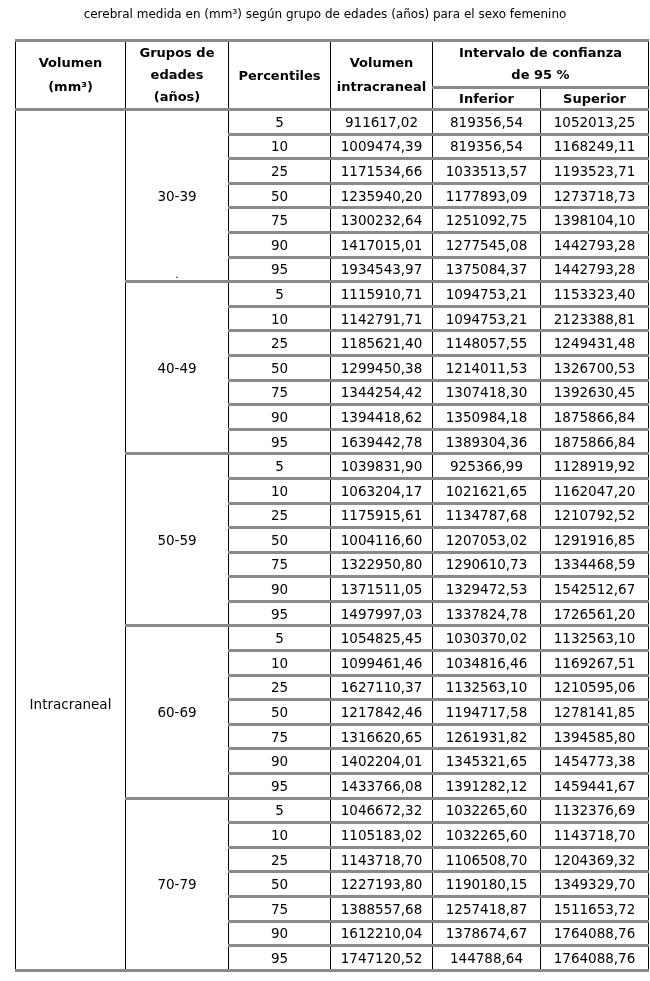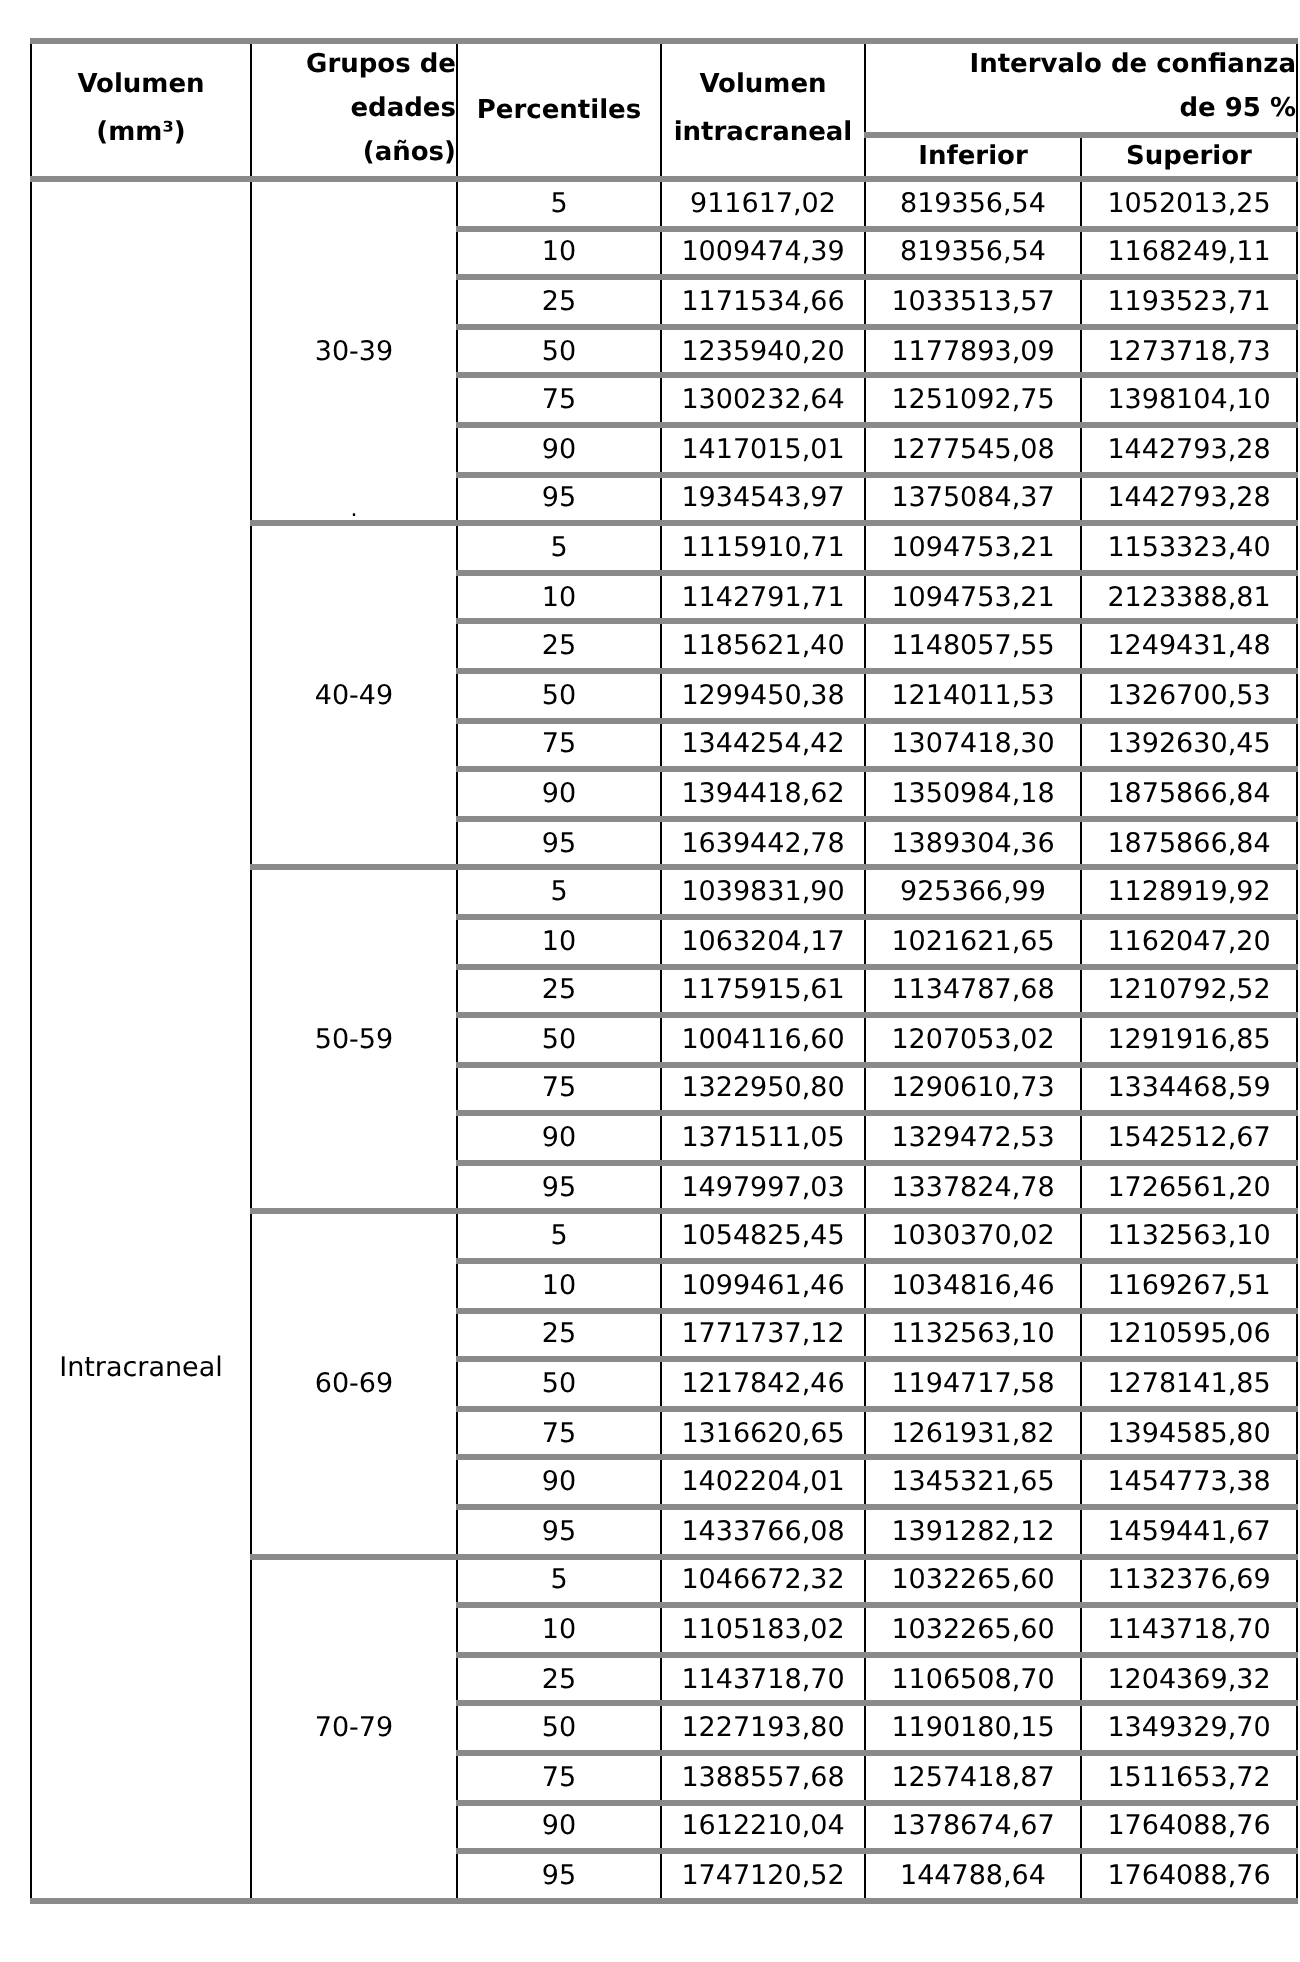--- a/index.html
+++ b/index.html
@@ -17,30 +17,31 @@
   }
   th,td{
     border-left:1px solid #000;border-right:1px solid #000;
     border-top:3px solid #8a8a8a;border-bottom:3px solid #8a8a8a;
     text-align:center;vertical-align:middle;padding:0;overflow:hidden;
   }
   thead th{font-weight:bold;font-size:13px;}
   tr.hdr1 th{height:44px;}
   tr.hdr2 th{height:19px;}
   .h2line{line-height:24px;}
-  .h3line{line-height:22px;text-align:right;}
+  .h3line{line-height:22px;}
   tbody td{height:21.6px;}
   td.vol{vertical-align:middle;padding-top:328px;}
   td.grp{position:relative;}
   .dot{position:absolute;left:0;right:0;bottom:1px;font-size:11px;line-height:8px;}
 </style>
 </head>
 <body>
 
 <div class="caption">
+  <div>cerebral medida en (mm³) según grupo de edades (años) para el sexo femenino</div>
 </div>
 
 <table>
   <colgroup>
     <col style="width:110px">
       <col style="width:103px">
       <col style="width:102px">
     <col style="width:102px">
       <col style="width:108px">
       <col style="width:108px">
@@ -210,21 +211,21 @@
       <td>1132563,10</td>
     </tr>
     <tr>
       <td>10</td>
       <td>1099461,46</td>
       <td>1034816,46</td>
       <td>1169267,51</td>
     </tr>
     <tr>
       <td>25</td>
-      <td>1771737,12</td>
+      <td>1627110,37</td>
       <td>1132563,10</td>
       <td>1210595,06</td>
     </tr>
     <tr>
       <td>50</td>
       <td>1217842,46</td>
       <td>1194717,58</td>
       <td>1278141,85</td>
     </tr>
     <tr>

